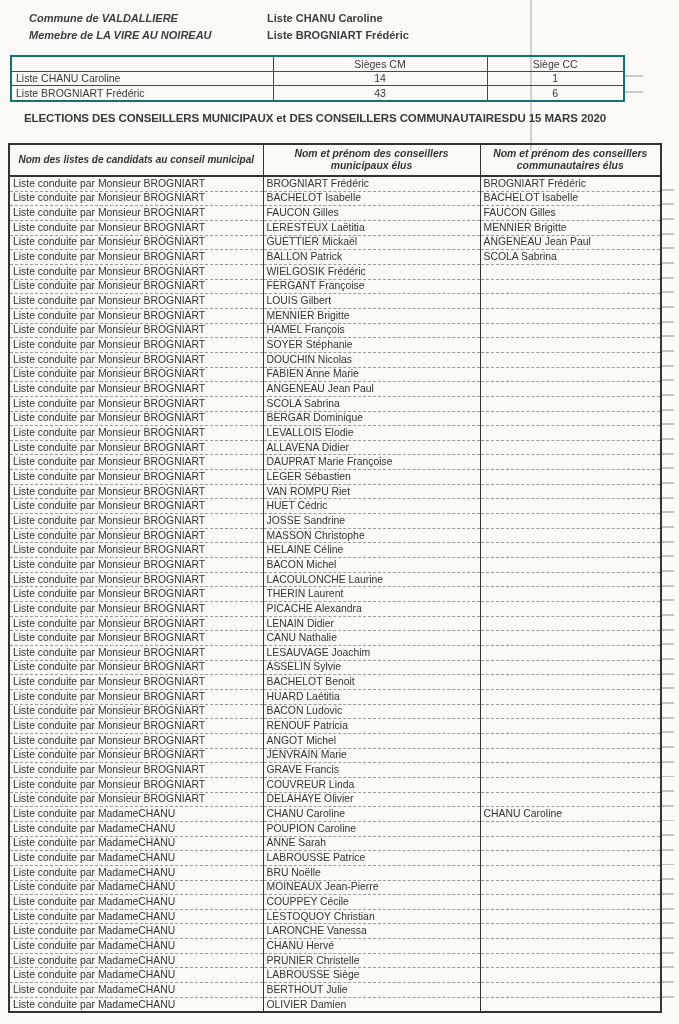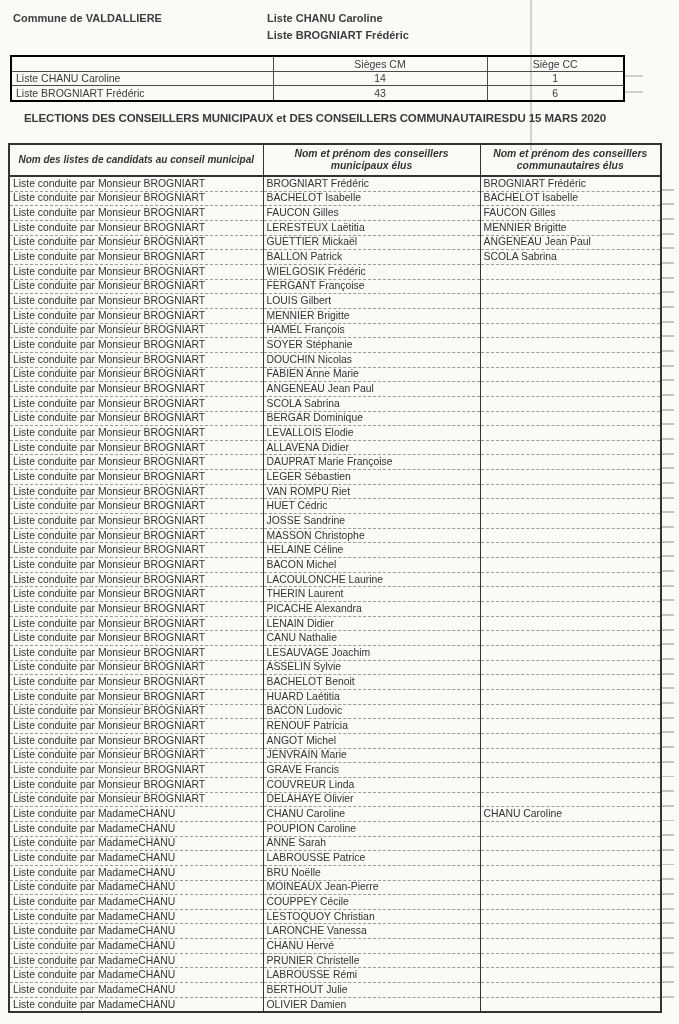--- a/index.html
+++ b/index.html
@@ -7,29 +7,29 @@
     width:679px; height:1024px;
     background:#fbfaf7;
     font-family:"Liberation Sans", sans-serif;
     color:#383838;
     position:relative;
     overflow:hidden;
   }
 
   
   .hdr { position:absolute; top:10px; font-size:11px; font-weight:bold; line-height:16.5px; color:#3d3d3d; }
-  .hdr-left  { left:13px; }
+  .hdr-left  { left:29px;font-style:italic; }
   .hdr-right { left:267px; }
 
   
   .seats-table {
     position:absolute; left:10px; top:55px; width:613px;
     border-collapse:collapse; table-layout:fixed;
     font-size:10.5px; color:#3a3a3a;
-    border:2px solid #000000;
+    border:2px solid #0f766e;
   }
   .seats-table th, .seats-table td {
     border:1.5px solid #4a4a4a;
     height:13.5px; padding:0 4px;
     font-weight:normal; text-align:center; vertical-align:middle;
     overflow:hidden; white-space:nowrap;
   }
   .seats-table .label-cell { text-align:left; }
 
   
@@ -82,20 +82,21 @@
 </style>
 </head>
 <body>
 
 <div class="scan-line-vertical"></div>
 <div class="scan-streaks-seats"></div>
 <div class="scan-streaks-main"></div>
 
 <div class="hdr hdr-left">
   <div>Commune de VALDALLIERE</div>
+  <div>Memebre de LA VIRE AU NOIREAU</div>
 </div>
 
 <div class="hdr hdr-right">
   <div>Liste CHANU Caroline</div>
   <div>Liste BROGNIART Frédéric</div>
 </div>
 
 <table class="seats-table">
   <colgroup>
     <col style="width:262px">
@@ -404,21 +405,21 @@
         <td>CHANU Hervé</td>
         <td></td>
       </tr>
       <tr>
         <td>Liste conduite par MadameCHANU</td>
         <td>PRUNIER Christelle</td>
         <td></td>
       </tr>
       <tr>
         <td>Liste conduite par MadameCHANU</td>
-        <td>LABROUSSE Rémi</td>
+        <td>LABROUSSE Siège</td>
         <td></td>
       </tr>
       <tr>
         <td>Liste conduite par MadameCHANU</td>
         <td>BERTHOUT Julie</td>
         <td></td>
       </tr>
       <tr>
         <td>Liste conduite par MadameCHANU</td>
         <td>OLIVIER Damien</td>

